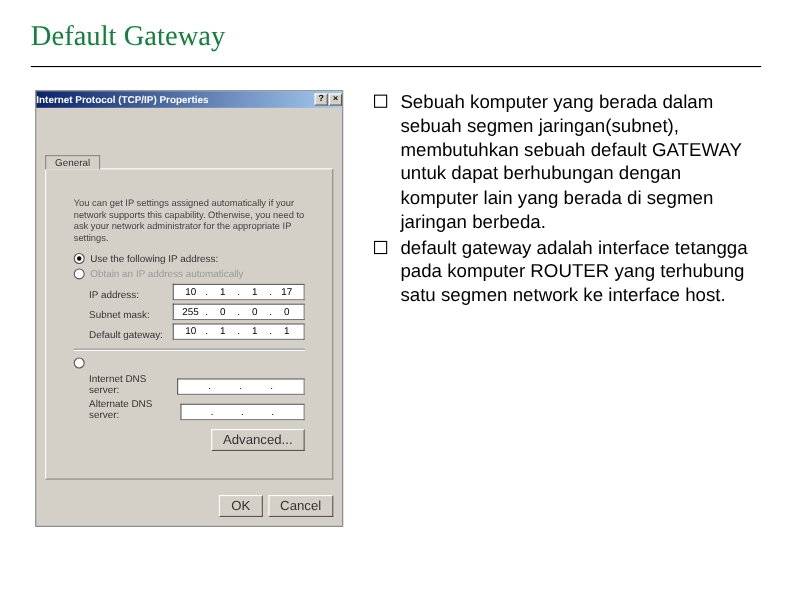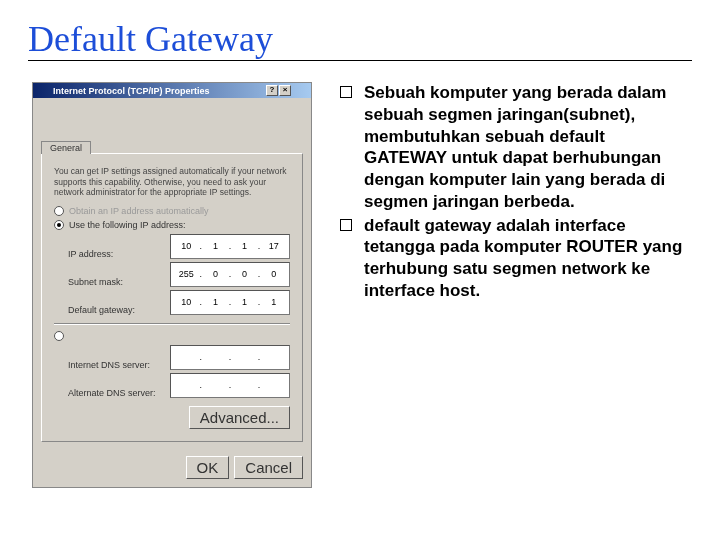--- a/index.html
+++ b/index.html
@@ -8,22 +8,22 @@
     height: 540px;
     background: #fff;
     font-family: "Times New Roman", serif;
     position: relative;
     overflow: hidden;
   }
   .slide-title {
     position: absolute;
     top: 18px;
     left: 28px;
-    font-size: 36px;
-    color: #1d4ed8;
+    font-size: 26px;
+    color: #15803d;
   }
   .title-underline {
     position: absolute;
     top: 60px;
     left: 28px;
     width: 664px;
     height: 1px;
     background: #000;
   }
   .dialog {
@@ -34,21 +34,21 @@
     background: #d4d0c8;
     border: 1px solid #888;
     font-family: Tahoma, Arial, sans-serif;
     font-size: 9px;
     color: #333;
     filter: blur(0.3px);
   }
   .titlebar {
     background: linear-gradient(to right, #0a246a, #a6caf0);
     color: #fff;
-    padding: 2px 20px;
+    padding: 2px 0;
     display: flex;
     align-items: center;
     justify-content: space-between;
     font-size: 9px;
     font-weight: bold;
   }
   .titlebar-buttons { display: flex; gap: 1px; }
   .titlebar-btn {
     width: 12px; height: 11px;
     background: #d4d0c8;
@@ -66,21 +66,21 @@
     padding: 1px 8px;
     font-size: 9px;
     position: relative;
     top: 1px;
     z-index: 2;
   }
   .tab-panel {
     border: 1px solid #888;
     border-top-color: #fff;
     border-left-color: #fff;
-    padding: 12px;
+    padding: 25px;
     background: #d4d0c8;
   }
   .help-text {
     font-size: 8.5px;
     color: #444;
     line-height: 1.25;
     margin-bottom: 8px;
   }
   .radio-row {
     display: flex;
@@ -107,39 +107,39 @@
     justify-content: space-between;
     margin: 3px 0;
     font-size: 9px;
   }
   .field-label { color: #333; }
   .ip-input {
     display: flex;
     background: #fff;
     border: 1px solid #777;
     border-top-color: #555; border-left-color: #555;
-    width: 120px; height: 25px;
+    width: 120px; height: 15px;
     align-items: center;
     font-size: 9px;
     padding: 0 2px;
   }
   .ip-oct {
     width: 25%; text-align: center; color: #000;
   }
   .ip-dot { color: #000; }
   .hr { border-top: 1px solid #888; border-bottom: 1px solid #fff; margin: 6px 0; }
   .btn-row {
     display: flex; justify-content: flex-end; gap: 4px; margin-top: 6px;
   }
   .btn {
     background: #d4d0c8;
     border: 1px solid #555;
     border-top-color: #fff; border-left-color: #fff;
     padding: 2px 10px;
-    font-size: 15px;
+    font-size: 12px;
     font-family: Tahoma, Arial, sans-serif;
   }
   .bottom-btns {
     display: flex; justify-content: flex-end; gap: 5px;
     padding: 6px 8px 8px 8px;
   }
   .content-right {
     position: absolute;
     top: 82px;
     left: 340px;
@@ -153,21 +153,21 @@
     display: flex;
     margin-bottom: 2px;
   }
   .bullet-box {
     width: 12px; height: 12px;
     border: 1.5px solid #000;
     flex-shrink: 0;
     margin-top: 4px;
     margin-right: 12px;
   }
-  .bullet-text { flex: 1; font-weight: bold; }
+  .bullet-text { flex: 1; }
   .disabled-text { color: #9a9a9a; }
 </style>
 </head>
 <body>
 
 <div class="slide-title">Default Gateway</div>
 <div class="title-underline"></div>
 
 <div class="dialog">
   <div class="titlebar">
@@ -176,26 +176,26 @@
       <span class="titlebar-btn">?</span>
       <span class="titlebar-btn">×</span>
     </span>
   </div>
   <div class="dialog-body">
     <span class="tab">General</span>
     <div class="tab-panel">
       <div class="help-text">You can get IP settings assigned automatically if your network supports this capability. Otherwise, you need to ask your network administrator for the appropriate IP settings.</div>
 
       <div class="radio-row">
+        <span class="radio checked"></span>
+        <span>Use the following IP address:</span>
+      </div>
+      <div class="radio-row">
         <span class="radio"></span>
         <span class="disabled-text">Obtain an IP address automatically</span>
-      </div>
-      <div class="radio-row">
-        <span class="radio checked"></span>
-        <span>Use the following IP address:</span>
       </div>
 
       <div class="field-grid">
         <div class="field-row">
           <span class="field-label">IP address:</span>
           <span class="ip-input">
             <span class="ip-oct">10</span>
               <span class="ip-dot">.</span>
             <span class="ip-oct">1</span>
               <span class="ip-dot">.</span>

